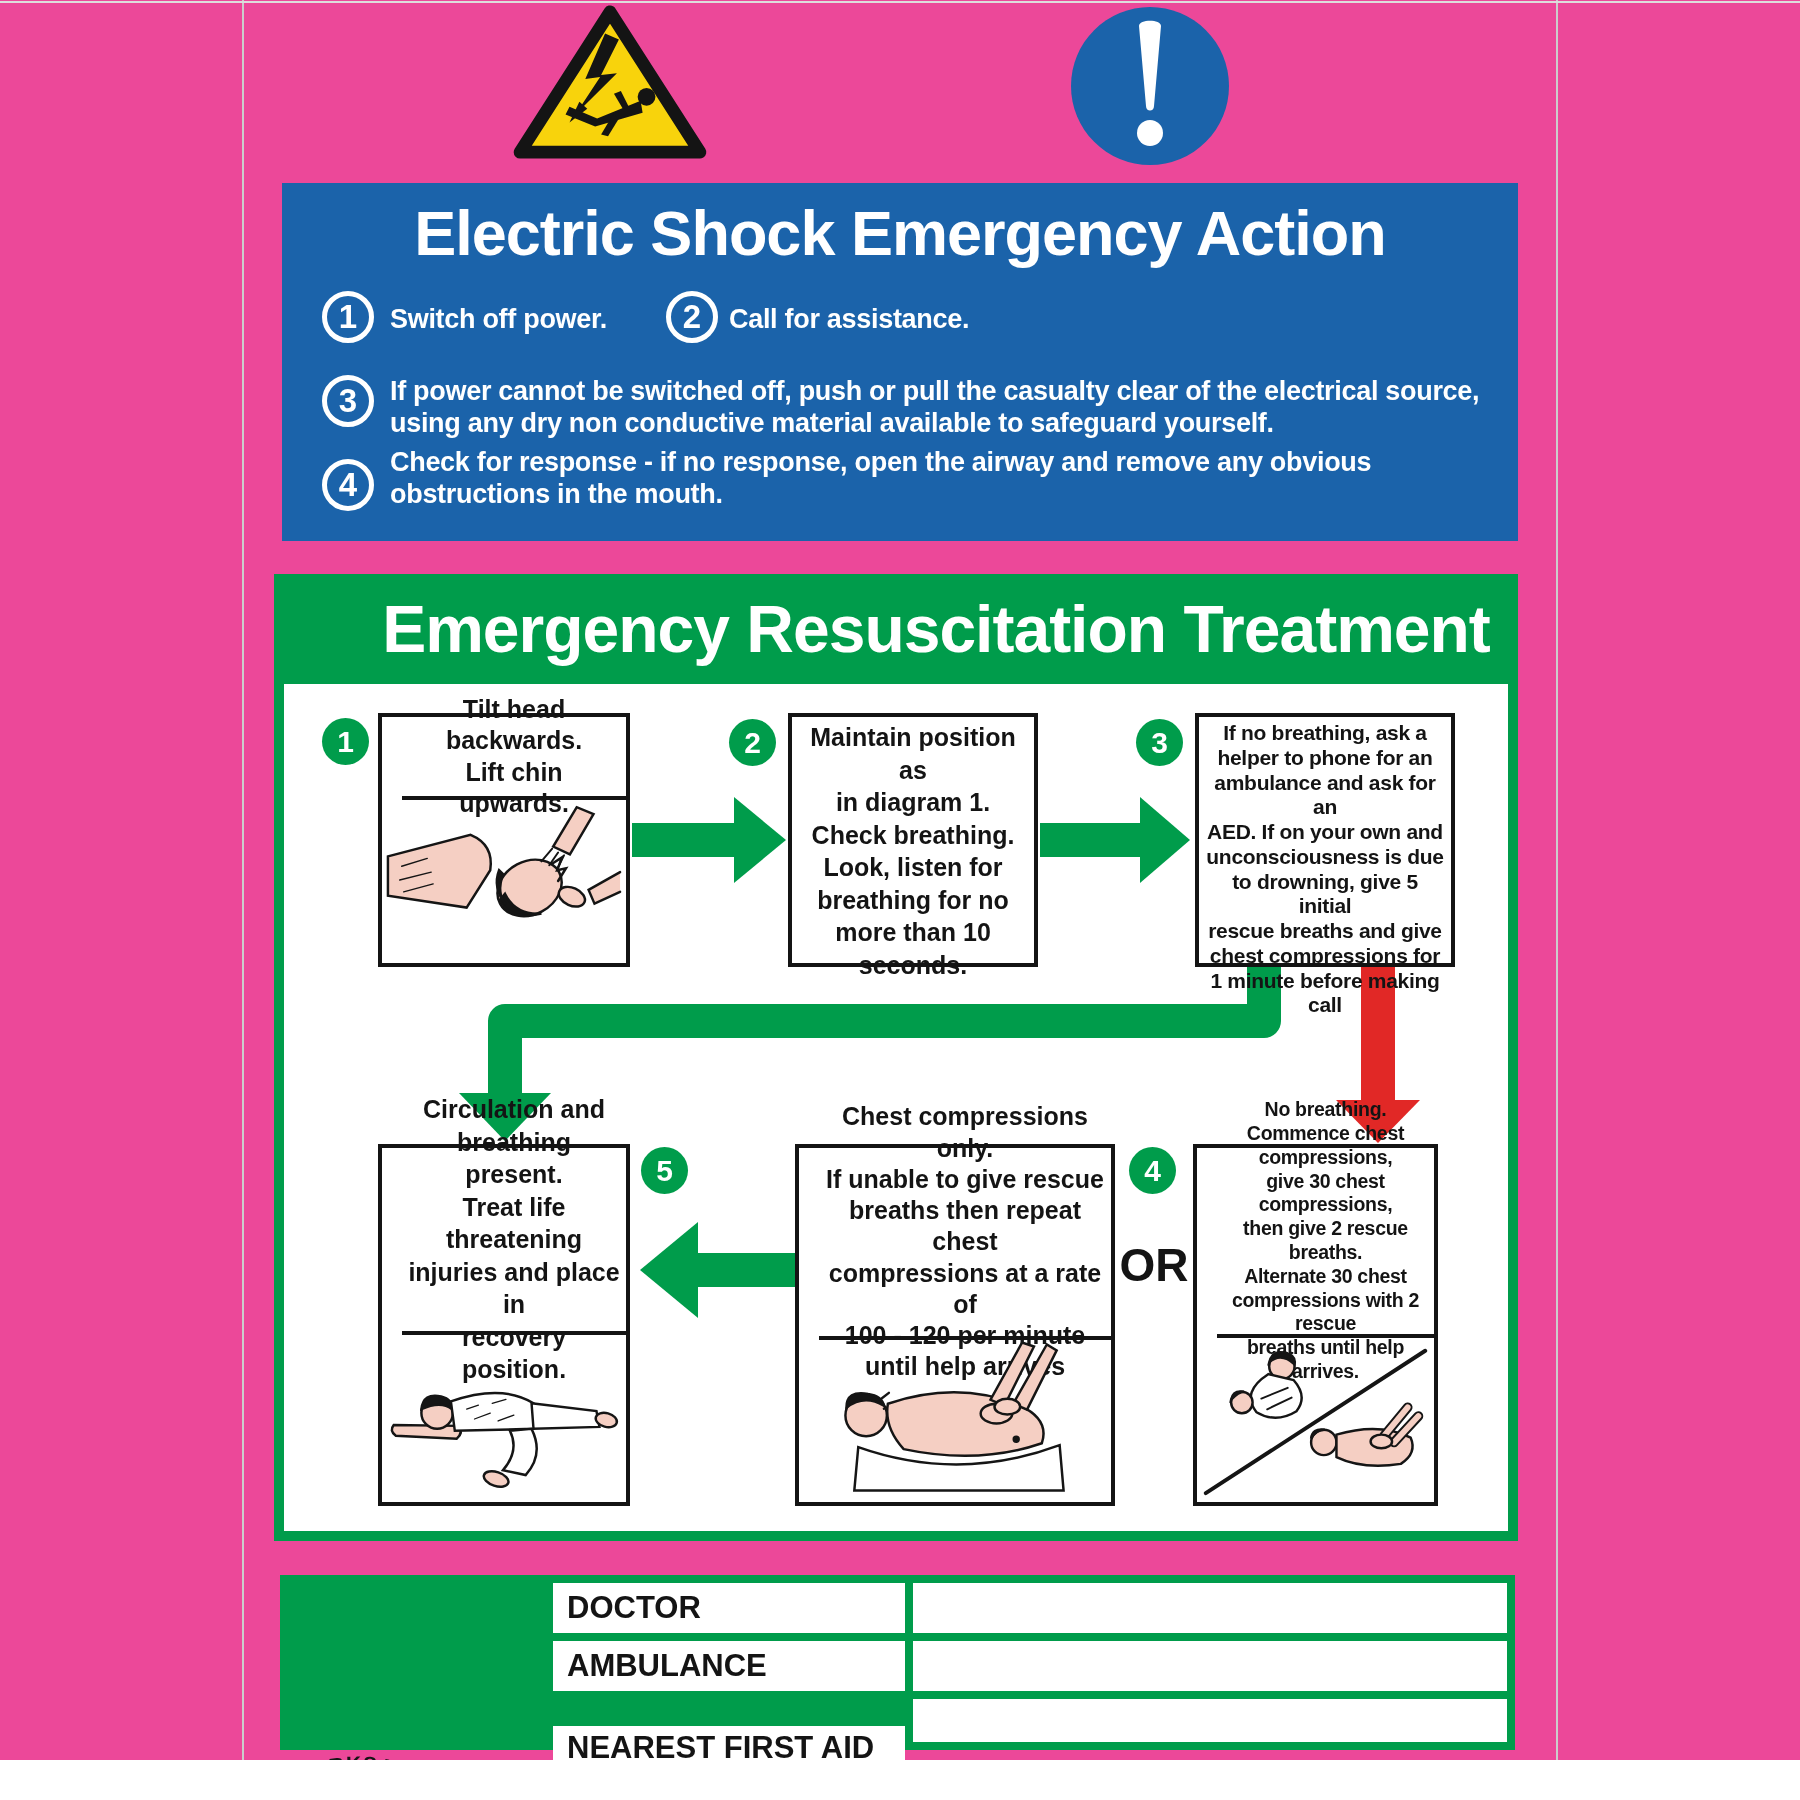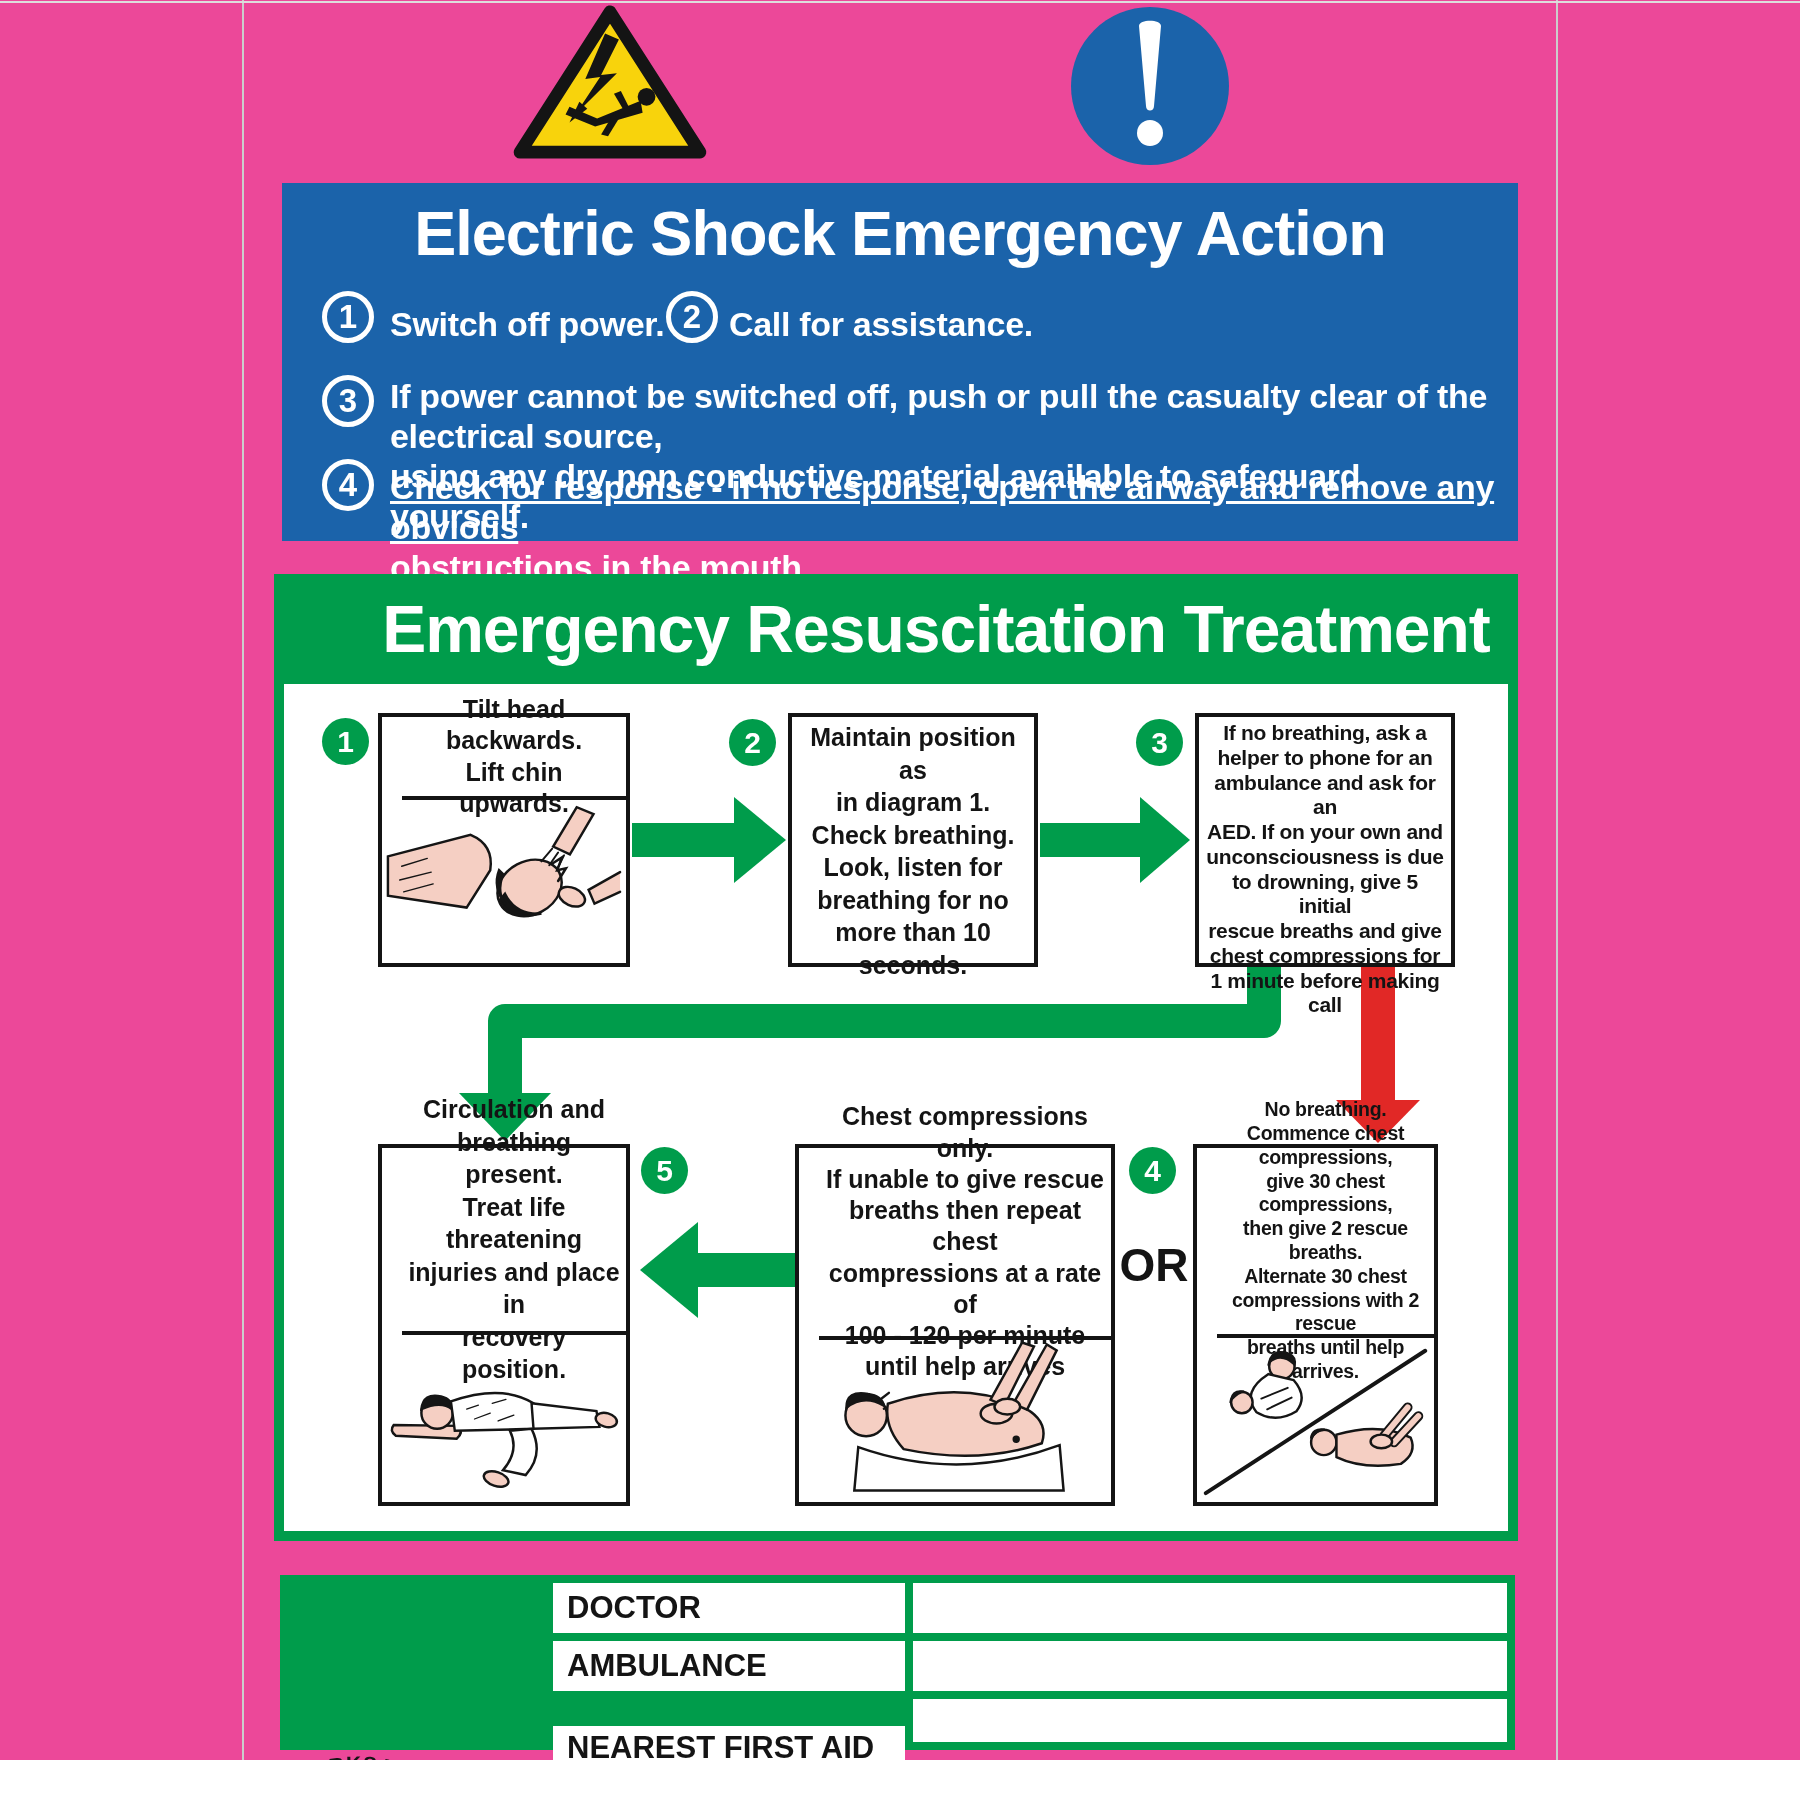--- a/index.html
+++ b/index.html
@@ -12,21 +12,21 @@
   .edge-v{position:absolute;top:0;width:2px;height:1800px;background:#cccccc;}
   .edge-h{position:absolute;left:0;width:1800px;height:2px;background:#dddddd;}
 
   
   .panel-blue{position:absolute;left:282px;top:183px;width:1236px;height:358px;background:#1b63aa;}
   .action-title{position:absolute;left:0;top:14px;width:100%;text-align:center;color:#fff;
                 font-weight:bold;font-size:63px;letter-spacing:-1px;}
   .bstep-circle{position:absolute;width:52px;height:52px;box-sizing:border-box;border:5px solid #fff;
                 border-radius:50%;color:#fff;font-weight:bold;font-size:33px;
                 display:flex;align-items:center;justify-content:center;}
-  .bstep-text{position:absolute;color:#fff;font-weight:bold;font-size:34px;line-height:1.18;
+  .bstep-text{position:absolute;color:#fff;font-weight:bold;font-size:27px;line-height:1.18;
               letter-spacing:-0.3px;}
 
   
   .panel-green{position:absolute;left:274px;top:574px;width:1244px;height:967px;background:#009c4b;}
   .resus-title{position:absolute;left:0;top:0;width:100%;height:110px;display:flex;align-items:center;
                justify-content:center;color:#fff;font-weight:bold;font-size:66px;letter-spacing:-1px;padding-left:40px;}
   .resus-inner{position:absolute;left:10px;top:110px;right:10px;bottom:10px;background:#fff;}
 
   
   .fbox{position:absolute;background:#fff;border:4px solid #141414;box-sizing:border-box;z-index:6;
@@ -97,21 +97,21 @@
 
     <div class="bstep-circle" style="left:40px;top:192px;">
         <span>3</span>
       </div>
     <div class="bstep-text pre" style="left:108px;top:193px;width:1110px;">If power cannot be switched off, push or pull the casualty clear of the electrical source,
 using any dry non conductive material available to safeguard yourself.</div>
 
     <div class="bstep-circle" style="left:40px;top:276px;">
         <span>4</span>
       </div>
-    <div class="bstep-text pre" style="left:108px;top:284px;width:1110px;text-decoration:underline;">Check for response - if no response, open the airway and remove any obvious
+    <div class="bstep-text pre" style="left:108px;top:264px;width:1110px;">Check for response - if no response, open the airway and remove any obvious
 obstructions in the mouth.</div>
   </div>
 
   <div class="panel-green">
     <div class="resus-title">Emergency Resuscitation Treatment</div>
     <div class="resus-inner"></div>
   </div>
 
   <svg class="abs" style="left:0;top:0;z-index:5;" width="1800" height="1800" viewBox="0 0 1800 1800">
 

